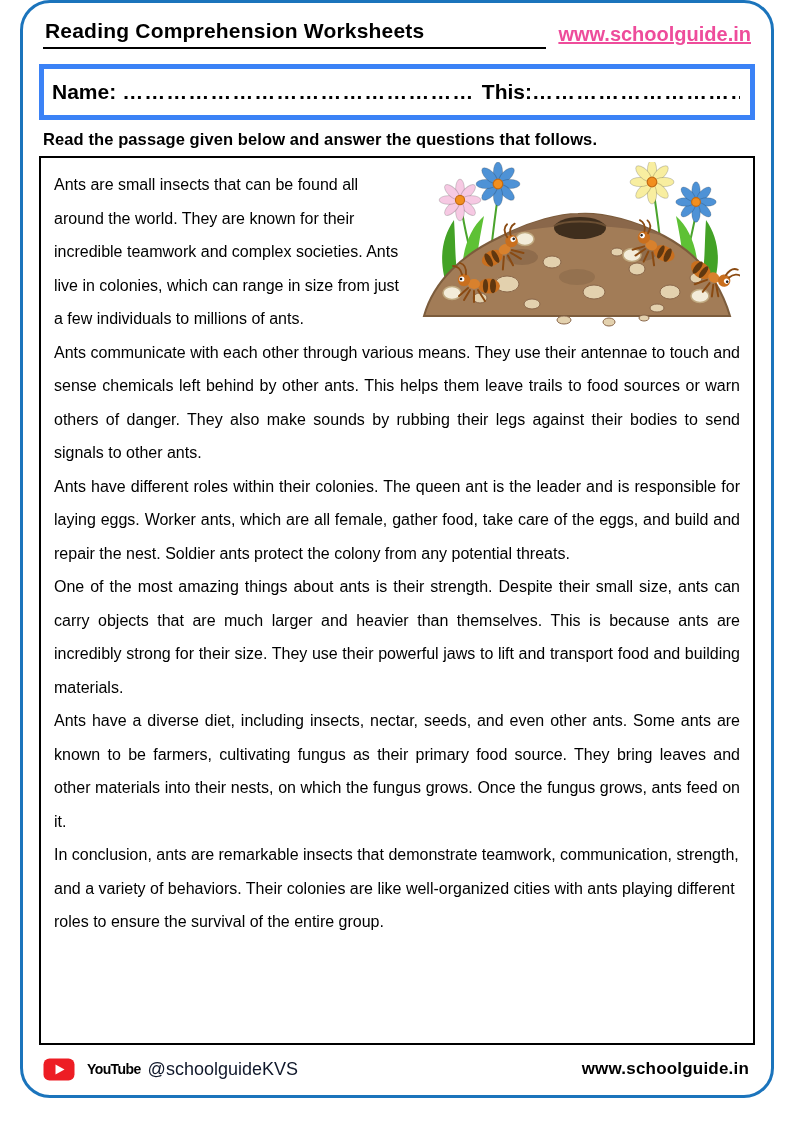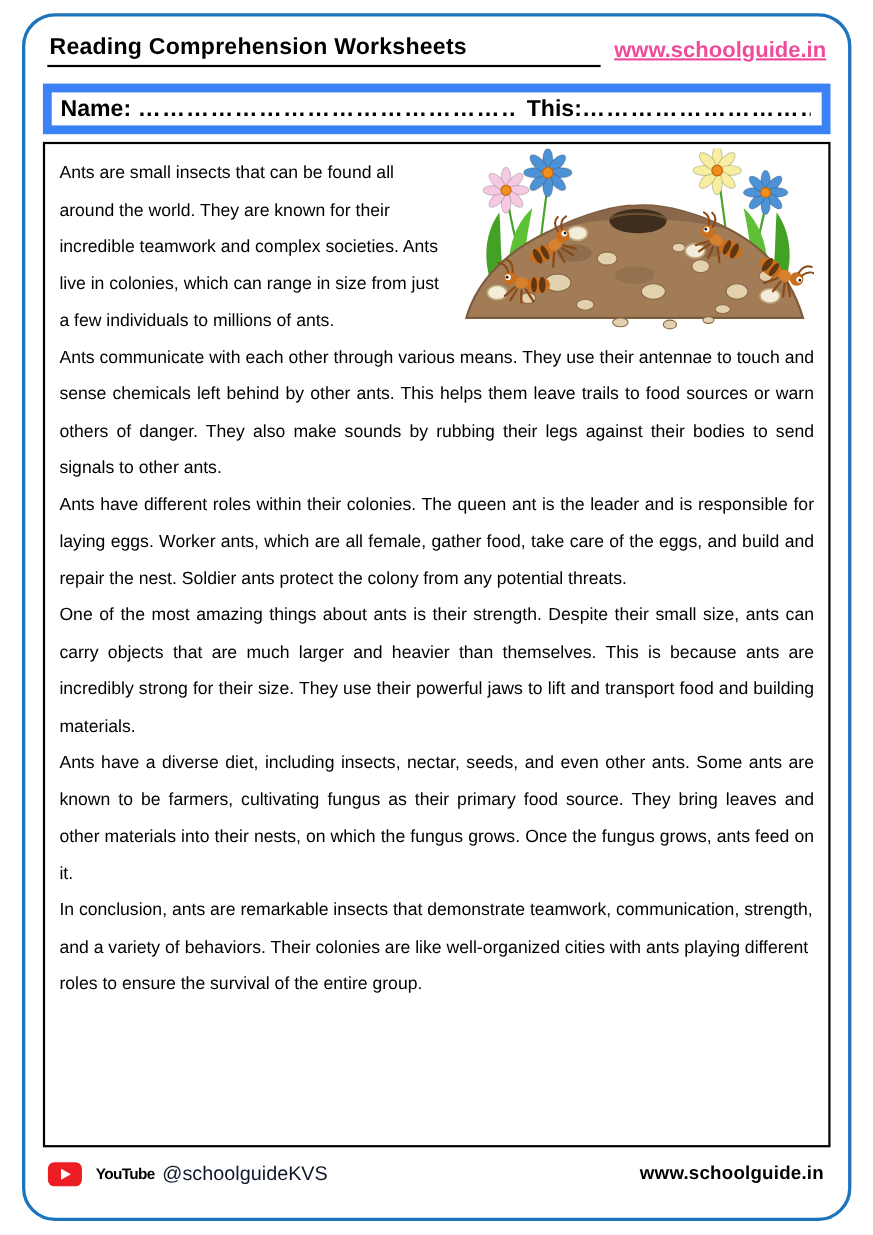--- a/index.html
+++ b/index.html
@@ -7,25 +7,25 @@
   body {
     width: 794px; height: 1123px;
     background: #ffffff;
     font-family: "Liberation Sans", sans-serif;
     color: #000;
     position: relative;
     overflow: hidden;
   }
   .page {
     position: absolute;
-    left: 20px; top: 12px;
+    left: 20px; top: 0;
     width: 754px; height: 1098px;
     border: 3px solid #1b74bc;
     border-radius: 30px;
-    padding: 12px 16px 24px 16px;
+    padding: 12px 16px 10px 16px;
     display: flex;
     flex-direction: column;
     background: #fff;
   }
   
   .header {
     display: flex;
     align-items: flex-end;
     margin: 4px 4px 0 4px;
   }
@@ -43,22 +43,22 @@
     font-weight: bold;
     color: #ee4c9b;
     text-decoration: underline;
     padding-bottom: 3px;
     margin-left: 12px;
     white-space: nowrap;
   }
   
   .name-date-box {
     margin-top: 15px;
-    border: 8px solid #3b82f6;
-    height: 46px;
+    border: 5px solid #3b82f6;
+    height: 56px;
     display: flex;
     align-items: center;
     padding: 0 10px 0 8px;
     font-size: 21px;
     font-weight: bold;
     overflow: hidden;
   }
   .nd-label { white-space: nowrap; }
   .nd-dots {
     overflow: hidden;
@@ -124,20 +124,21 @@
     <div class="header-link">www.schoolguide.in</div>
   </div>
 
   <div class="name-date-box">
     <span class="nd-label">Name:</span>
     <span class="nd-dots nd-name-dots">……………………………………………………………………………………………………………………</span>
     <span class="nd-label">This:</span>
     <span class="nd-dots nd-date-dots">………………………………………………………</span>
   </div>
 
+  <div class="instruction">Read the passage given below and answer the questions that follows.</div>
 
   <div class="passage-box">
 
     <div class="passage-body">
 
       <svg class="illustration" viewBox="0 0 328 166" xmlns="http://www.w3.org/2000/svg" aria-hidden="true">
         <defs>
           <g id="grass">
             <path d="M30,132 C18,104 20,78 34,58 C36,86 34,108 42,132 Z" fill="#43a226"></path>
             <path d="M44,134 C38,100 46,70 64,54 C58,84 54,110 56,134 Z" fill="#5ec135"></path>

